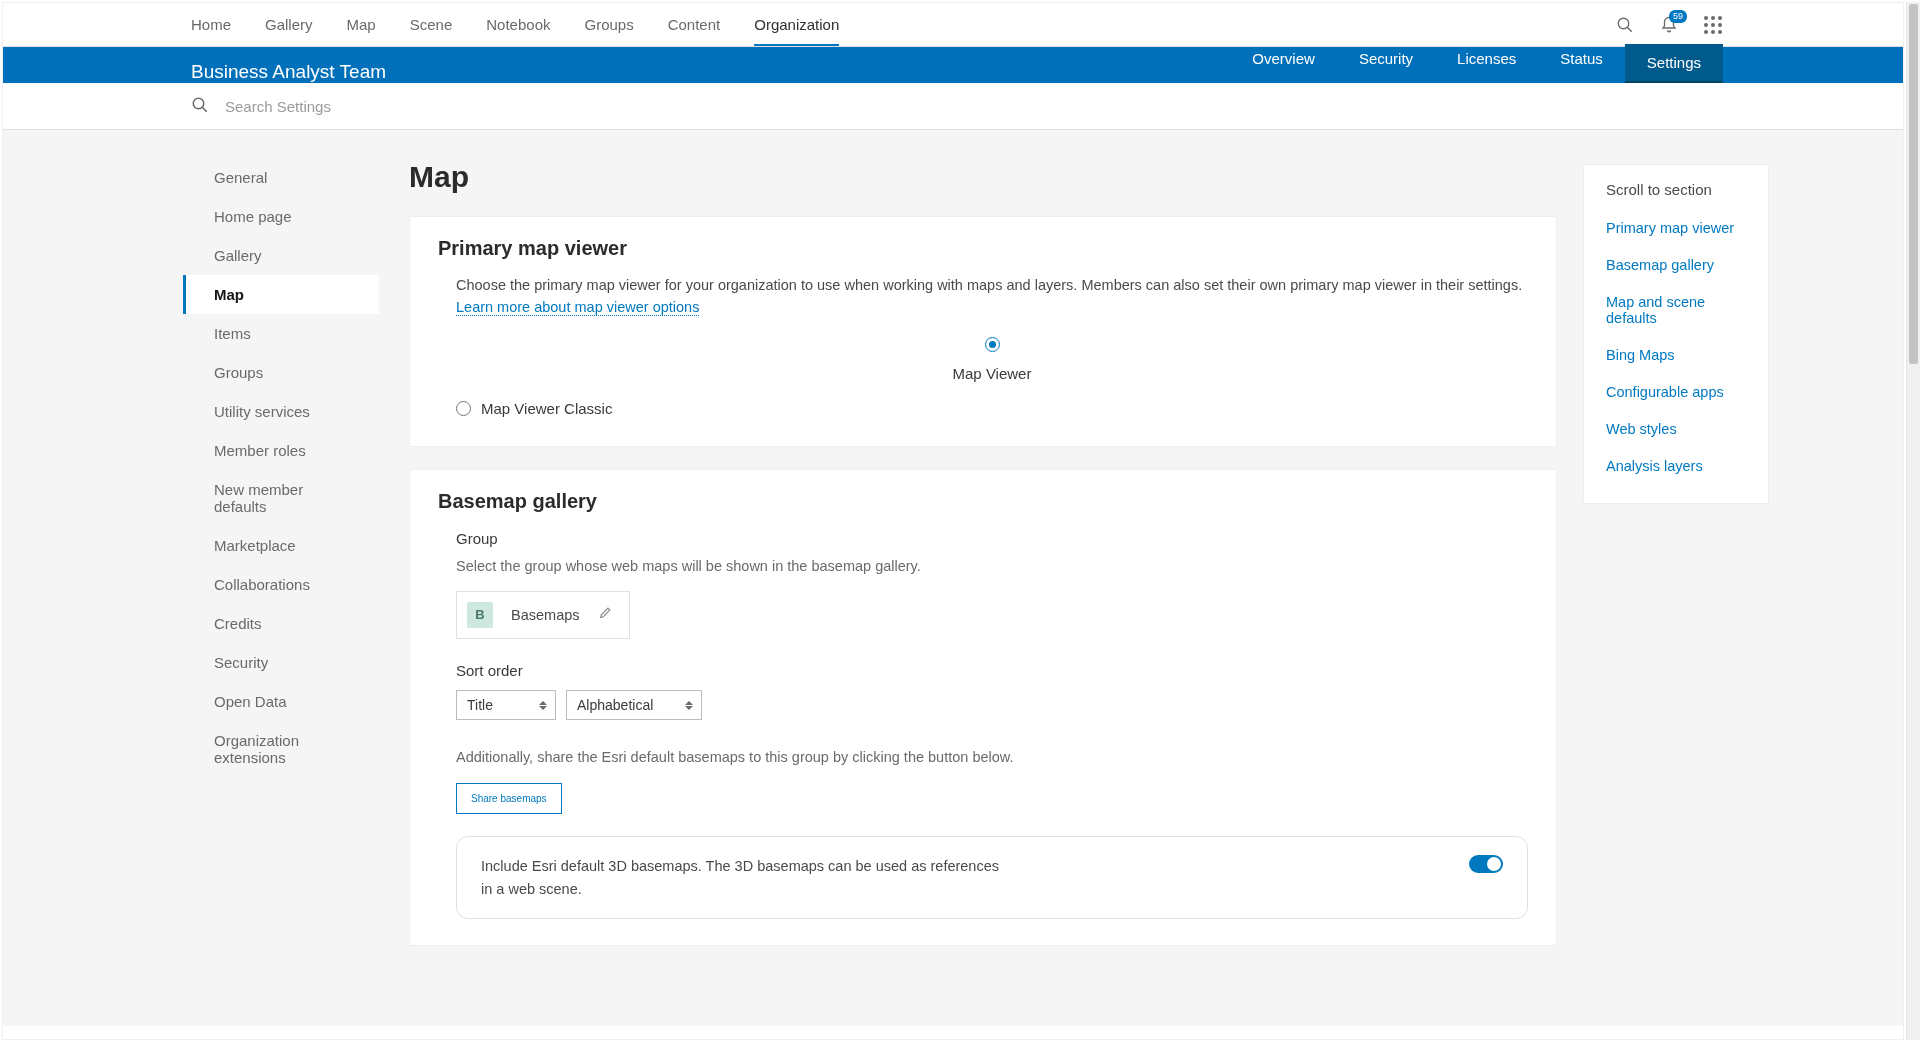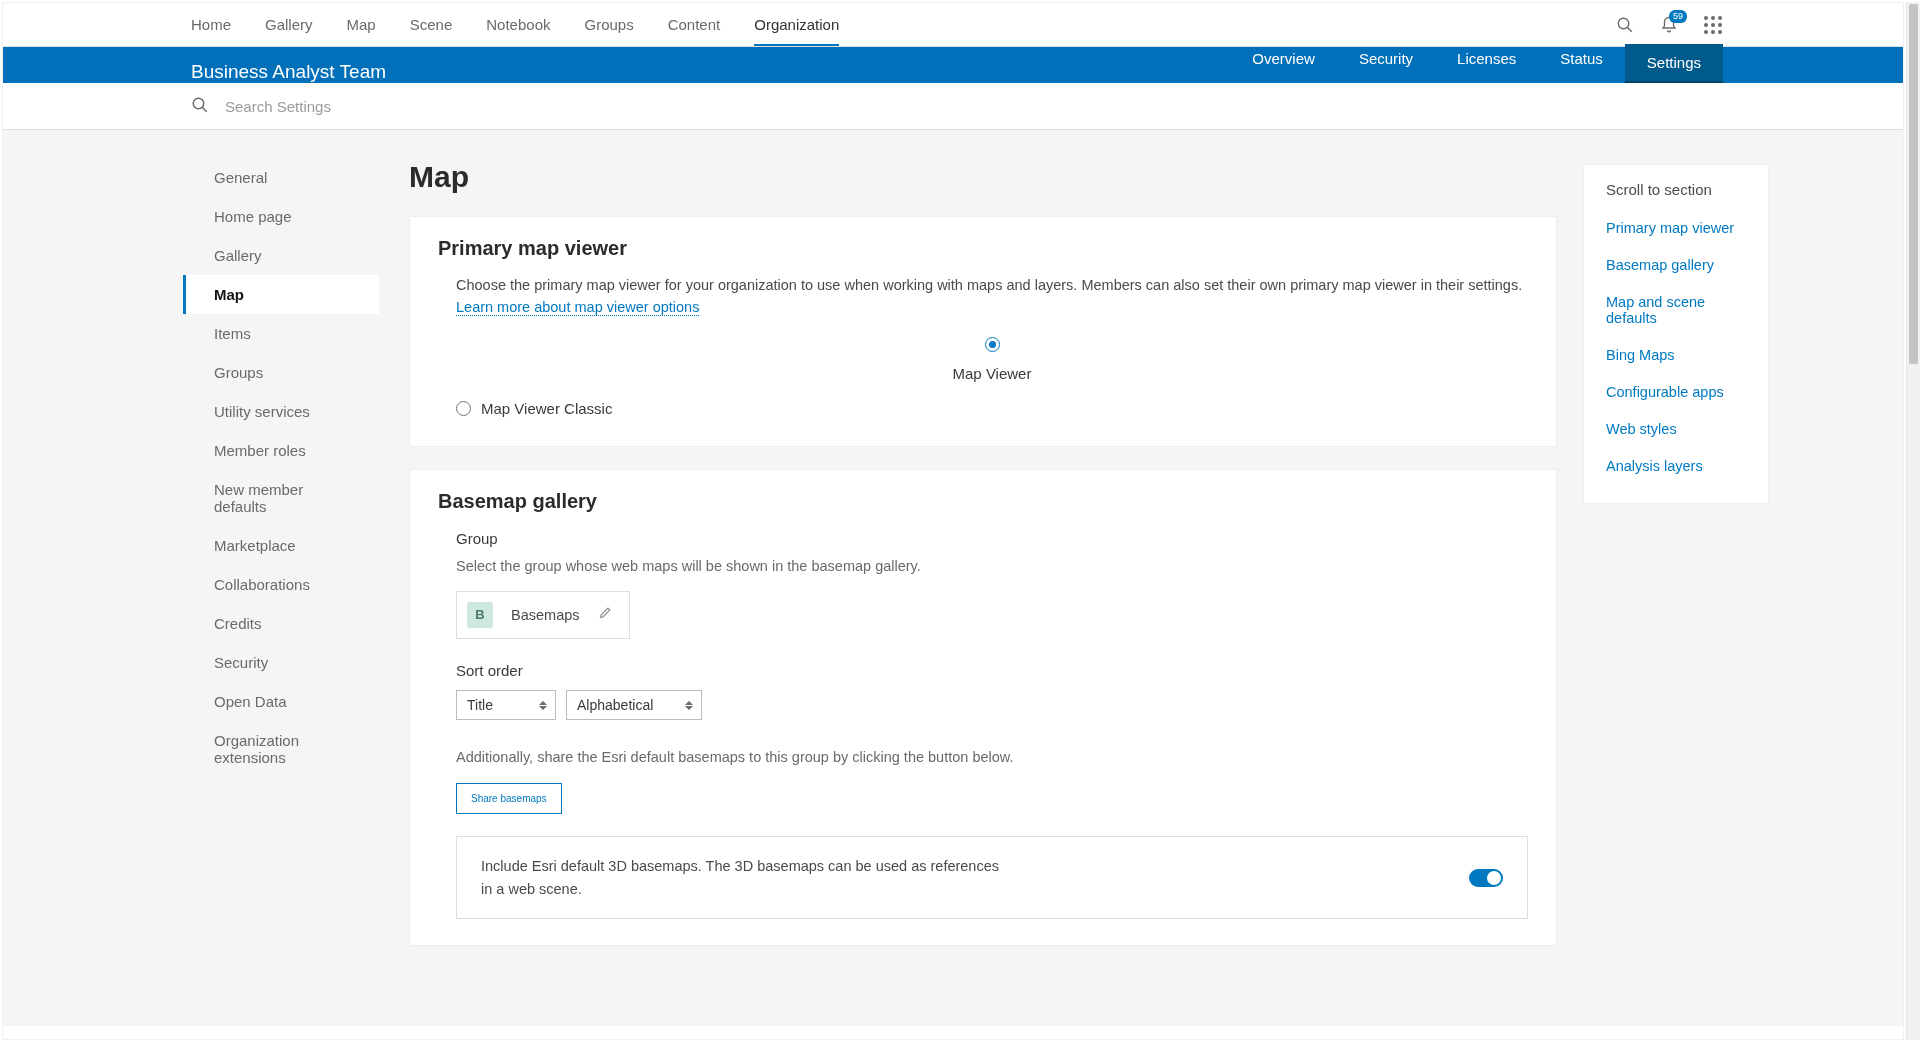--- a/index.html
+++ b/index.html
@@ -192,22 +192,22 @@
   .selects-row{display:flex;gap:10px;margin-top:8px;}
   .select.sm{width:100px;}
   .select.md{width:136px;}
 
   .outline-btn{
     display:inline-block;border:1px solid var(--primary);color:var(--primary);
     background:#fff;padding:7px 14px;cursor:pointer;font-size:10px;margin-top:14px;
   }
 
   .toggle-box{
-    border:1px solid var(--border);border-radius:0;background:#fff;
-    display:flex;align-items:center;justify-content:space-between;
+    border:1px solid var(--border);border-radius:12px;background:#fff;
+    display:flex;align-items:flex-start;justify-content:space-between;
     padding:18px 24px;margin-top:22px;
   }
   .toggle-box .lbl{color:#4a4a4a;max-width:520px;line-height:1.55;}
   .toggle{width:34px;height:18px;border-radius:9px;background:var(--toggle-on);position:relative;cursor:pointer;flex:none;}
   .toggle::after{content:"";position:absolute;right:2px;top:2px;width:14px;height:14px;background:#fff;border-radius:50%;}
 
   
   .toc-wrap{padding-top:6px;}
   .toc{
     background:#fff;border:1px solid #eee;border-radius:2px;

